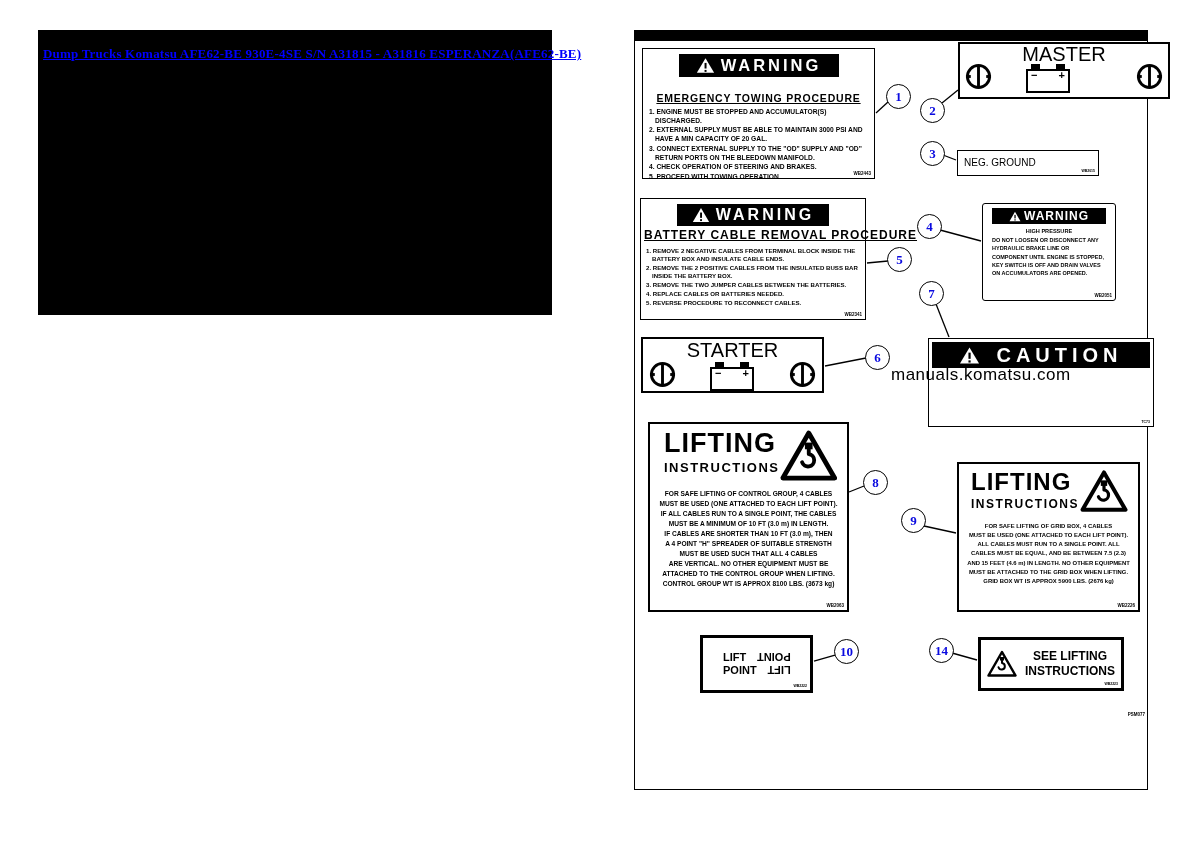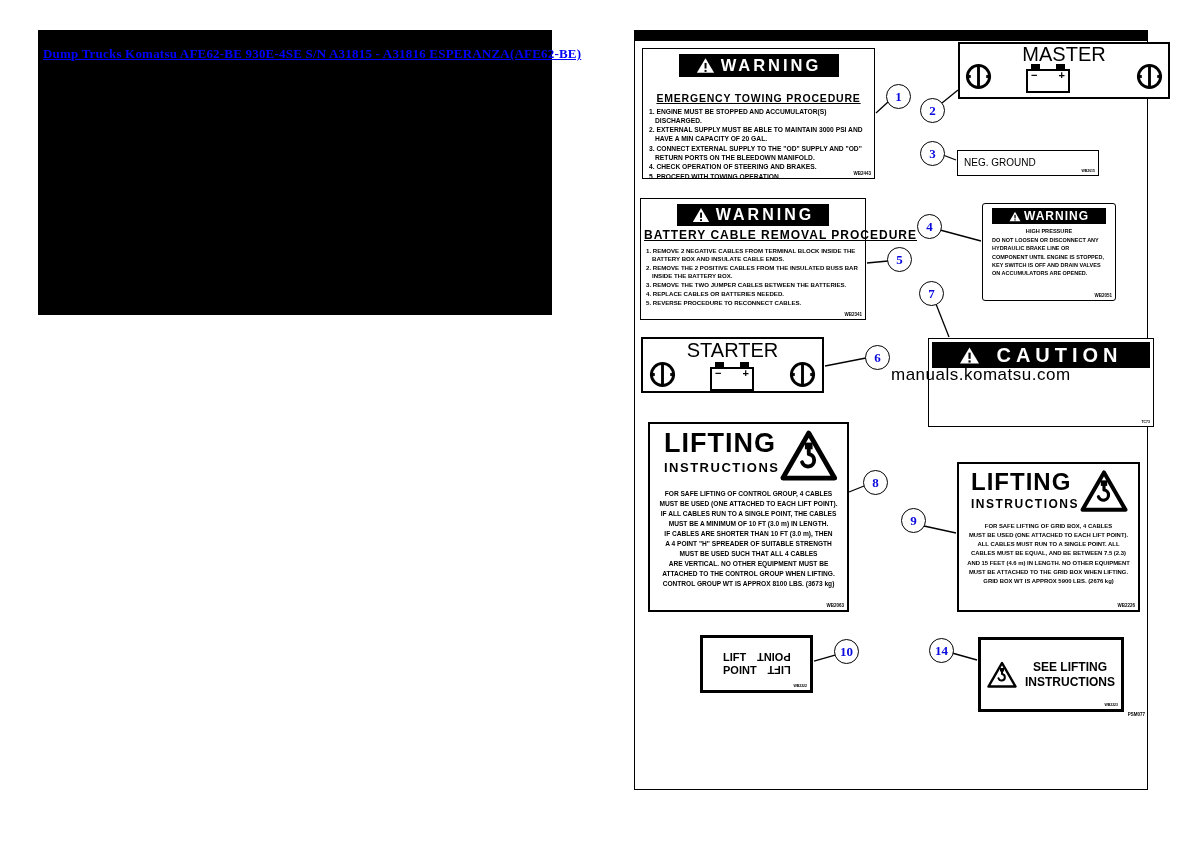--- a/index.html
+++ b/index.html
@@ -247,21 +247,21 @@
       <rect x="26" y="13" width="8" height="7" fill="#000"></rect>
       <path d="M30 20 v5 m0 0 a6.5 6.5 0 1 1 -7 8.5" stroke="#000" stroke-width="4" fill="none" stroke-linecap="round"></path>
     </svg>
     <div class="flip" style="font-weight:bold;font-size:11px;line-height:1.15;">
       <div>LIFT</div>
       <div>POINT</div>
     </div>
     <div class="code" style="font-size:3.5px;">WB2222</div>
   </div>
 
-  <div class="label" style="left:978px;top:637px;width:146px;height:75px;border-width:3px;display:flex;align-items:center;gap:8px;padding:0 6px;">
+  <div class="label" style="left:978px;top:637px;width:146px;height:54px;border-width:3px;display:flex;align-items:center;gap:8px;padding:0 6px;">
     <svg width="44" height="40" viewBox="0 0 60 54">
       <path d="M30 3 L57 50 H3 Z" fill="#fff" stroke="#000" stroke-width="5" stroke-linejoin="round"></path>
       <rect x="26" y="13" width="8" height="7" fill="#000"></rect>
       <path d="M30 20 v5 m0 0 a6.5 6.5 0 1 1 -7 8.5" stroke="#000" stroke-width="4" fill="none" stroke-linecap="round"></path>
     </svg>
     <div style="font-weight:bold;font-size:12px;line-height:1.25;text-align:center;">
       <div>SEE LIFTING</div>
       <div>INSTRUCTIONS</div>
     </div>
     <div class="code" style="font-size:3.5px;">WB2223</div>

